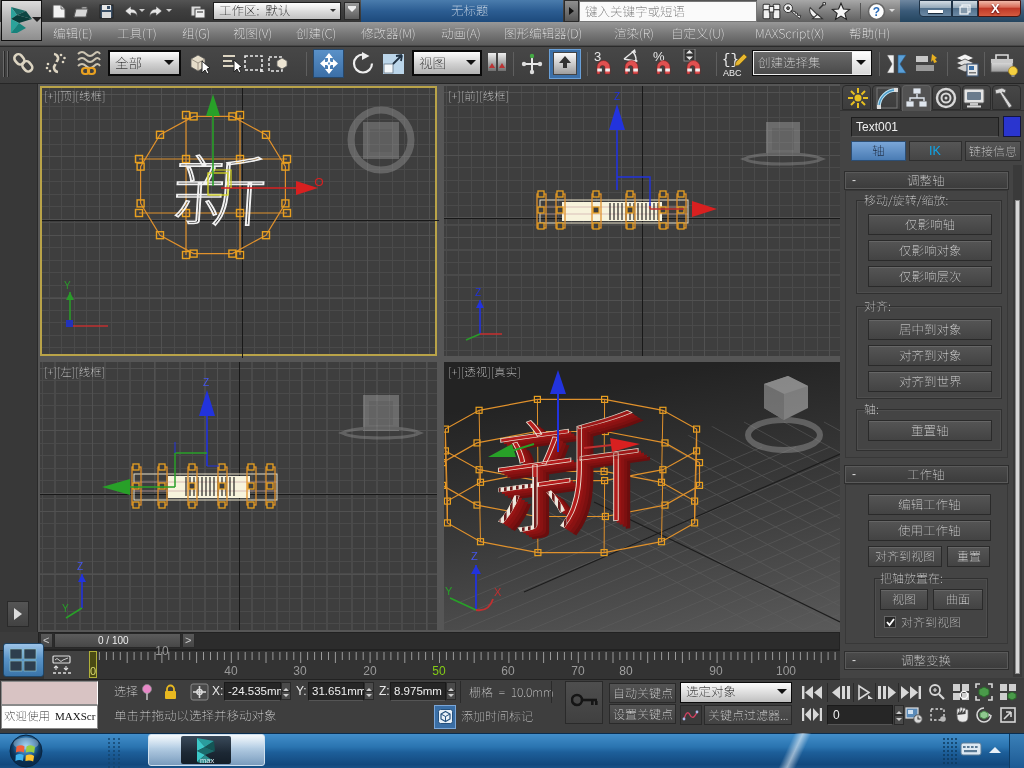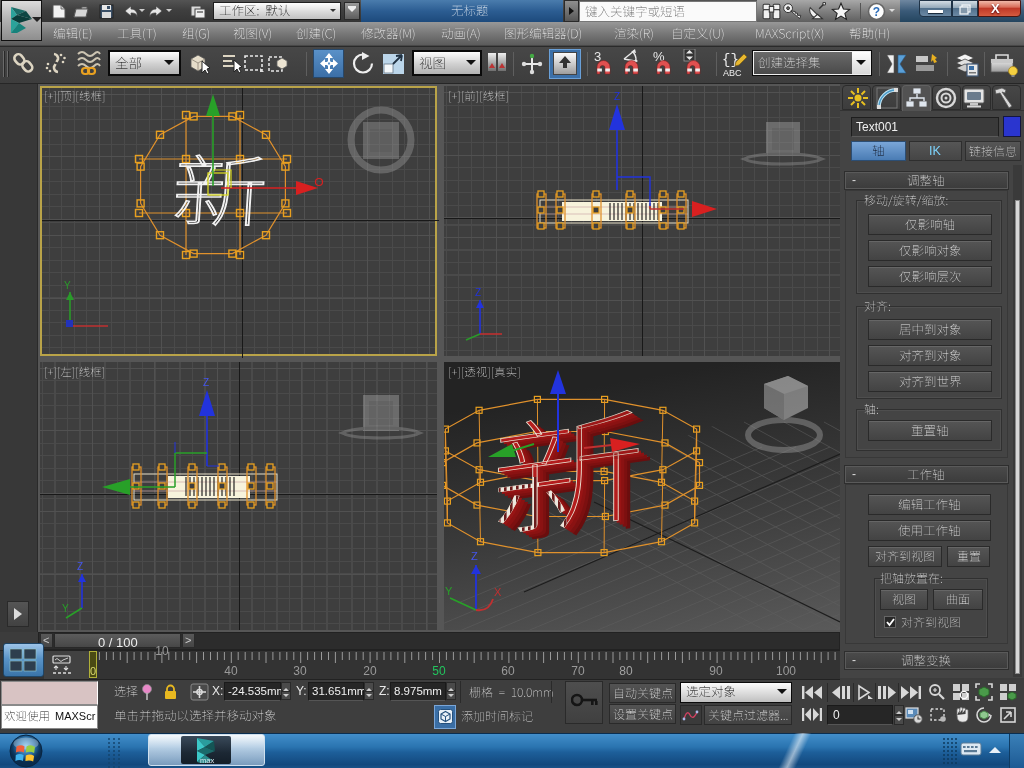--- a/index.html
+++ b/index.html
@@ -921,21 +921,21 @@
 <div class="ab" style="left:851px;top:117px;width:148px;height:20px;background:#3a3a3a;border:1px solid #1e1e1e;border-bottom-color:#5a5a5a"></div>
 <div class="lat" style="left:856px;top:120px;font-size:12px;color:#f0f0f0">Text001</div>
 <div class="ab" style="left:1003px;top:116px;width:18px;height:21px;background:#2a35cf;border:1px solid #14163f"></div>
 <div class="ab" style="left:851px;top:141px;width:55px;height:20px;background:linear-gradient(#7aa6d8,#4a7cb4);border:1px solid #2c4e74"></div>
 <svg style="position:absolute;left:871.8px;top:143.4px; overflow:visible" width="14" height="17">
       <g transform="translate(0,12.25) scale(0.01250,-0.01250)" fill="#0a0a14">
         <use href="#c8F74" x="0"></use>
       </g>
     </svg>
 <div class="ab" style="left:909px;top:141px;width:53px;height:20px;background:linear-gradient(#565656,#454545);border:1px solid #2e2e2e"></div>
-<div class="lat" style="left:929px;top:144px;font-size:12.5px;color:#7dd3fc">IK</div>
+<div class="lat" style="left:929px;top:144px;font-size:12.5px;color:#0ea5e9">IK</div>
 <div class="ab" style="left:965px;top:141px;width:56px;height:20px;background:linear-gradient(#565656,#454545);border:1px solid #2e2e2e"></div>
 <svg style="position:absolute;left:969.0px;top:143.7px; overflow:visible" width="50" height="17">
       <g transform="translate(0,11.76) scale(0.01200,-0.01200)" fill="#e8e8e8">
         <use href="#c94FE" x="0"></use>
         <use href="#c63A5" x="1000"></use>
         <use href="#c4FE1" x="2000"></use>
         <use href="#c606F" x="3000"></use>
       </g>
     </svg>
 <div class="ab" style="left:845px;top:172px;width:163px;height:17px;background:linear-gradient(#4a4a4a,#3c3c3c);border:1px solid #5a5a5a;outline:1px solid #2e2e2e"></div>
@@ -1143,21 +1143,21 @@
         <use href="#c6362" x="3000"></use>
       </g>
     </svg>
 <div class="ab" style="left:1013px;top:165px;width:9px;height:512px;background:#3a3a3a"></div>
 <div class="ab" style="left:1015px;top:200px;width:5px;height:474px;background:#d8d8d8;border:1px solid #8a8a8a"></div>
 <div class="ab" style="left:0;top:632px;width:840px;height:18px;background:#3c3c3c"></div>
 <div class="ab" style="left:38px;top:632px;width:802px;height:18px;background:#2c2c2c;border:1px solid #222"></div>
 <div class="ab" style="left:40px;top:633px;width:13px;height:15px;background:linear-gradient(#585858,#454545);border:1px solid #2a2a2a"></div>
 <div class="lat" style="left:43px;top:634px;font-size:11px;color:#ccc">&lt;</div>
 <div class="ab" style="left:54px;top:633px;width:127px;height:15px;background:linear-gradient(#5c5c5c,#474747);border:1px solid #282828"></div>
-<div class="lat" style="left:98px;top:635px;font-size:13px;color:#eee">0 / 100</div>
+<div class="lat" style="left:98px;top:635px;font-size:10px;color:#eee">0 / 100</div>
 <div class="ab" style="left:182px;top:633px;width:13px;height:15px;background:linear-gradient(#585858,#454545);border:1px solid #2a2a2a"></div>
 <div class="lat" style="left:185px;top:634px;font-size:11px;color:#ccc">&gt;</div>
 <div class="ab" style="left:0;top:650px;width:840px;height:30px;background:#333333;border-top:1px solid #222;border-bottom:1px solid #222"></div>
 <div class="ab" style="left:44px;top:651px;width:46px;height:28px;background:#414141;border-right:1px solid #2a2a2a"></div>
 <svg class="ab" style="left:52px;top:655px" width="20" height="20" viewBox="0 0 20 20">
 <rect x="1" y="1" width="17" height="7" rx="1" fill="none" stroke="#ddd" stroke-width="1.2"></rect>
 <path d="M3 5 q2 -3 4 0 t4 0 l5 -2" stroke="#ddd" stroke-width="0.9" fill="none"></path>
 <path d="M4 11 l0 4 m-2 -2 l2 -2 2 2 M14 15 l0 -4 m-2 2 l2 2 2 -2" stroke="#ddd" stroke-width="1.1" fill="none"></path>
 <path d="M1 18 h3 m2 0 h3 m2 0 h3 m2 0 h3" stroke="#ddd" stroke-width="1.6"></path>
     </svg>
@@ -1270,21 +1270,21 @@
         <path d="M722.3 1 V9"></path>
         <path d="M729.2 1 V12"></path>
         <path d="M736.1 1 V9"></path>
         <path d="M743.1 1 V9"></path>
       </g>
     </svg>
 <div class="lat" style="left:162px;top:644px;font-size:12px;color:#9a9a9a;transform:translateX(-50%)">10</div>
 <div class="lat" style="left:231px;top:664px;font-size:12px;color:#9a9a9a;transform:translateX(-50%)">40</div>
 <div class="lat" style="left:300px;top:664px;font-size:12px;color:#9a9a9a;transform:translateX(-50%)">30</div>
 <div class="lat" style="left:370px;top:664px;font-size:12px;color:#9a9a9a;transform:translateX(-50%)">20</div>
-<div class="lat" style="left:439px;top:664px;font-size:12px;color:#22c55e;transform:translateX(-50%)">50</div>
+<div class="lat" style="left:439px;top:664px;font-size:12px;color:#84cc16;transform:translateX(-50%)">50</div>
 <div class="lat" style="left:508px;top:664px;font-size:12px;color:#9a9a9a;transform:translateX(-50%)">60</div>
 <div class="lat" style="left:578px;top:664px;font-size:12px;color:#9a9a9a;transform:translateX(-50%)">70</div>
 <div class="lat" style="left:626px;top:664px;font-size:12px;color:#a3a3a3;transform:translateX(-50%)">80</div>
 <div class="lat" style="left:716px;top:664px;font-size:12px;color:#9a9a9a;transform:translateX(-50%)">90</div>
 <div class="lat" style="left:786px;top:664px;font-size:12px;color:#9a9a9a;transform:translateX(-50%)">100</div>
 <div class="ab" style="left:89px;top:651px;width:8px;height:27px;background:#4a4a14;border:1.5px solid #b0b038"></div>
 <div class="lat" style="left:90px;top:665px;font-size:11px;color:#d8d870">0</div>
 <div class="ab" style="left:3px;top:643px;width:41px;height:34px;border-radius:3px;border:1px solid #1e4668;background:linear-gradient(#9dc4e8,#5a94c8 45%,#3a74a8)"></div>
 <svg class="ab" style="left:9px;top:648px" width="29" height="25" viewBox="0 0 29 25">
       <g fill="#2e3e4e" stroke="#9cc" stroke-width="0.6">
@@ -1298,21 +1298,21 @@
 <div class="ab" style="left:1px;top:681px;width:97px;height:24px;background:#d8c3c3;border:1px solid #8a8a8a;border-right-color:#fff"></div>
 <div class="ab" style="left:1px;top:705px;width:97px;height:24px;background:#ffffff;border:1px solid #8a8a8a"></div>
 <svg style="position:absolute;left:4.0px;top:709.0px; overflow:visible" width="53" height="16">
       <g transform="translate(0,11.27) scale(0.01150,-0.01150)" fill="#111">
         <use href="#c6B22" x="0"></use>
         <use href="#c8FCE" x="1000"></use>
         <use href="#c4F7F" x="2000"></use>
         <use href="#c7528" x="3000"></use>
       </g>
     </svg>
-<div class="lat" style="left:55px;top:710px;font-size:11px;color:#111;font-family:Liberation Sans, sans-serif">MAXScr</div>
+<div class="lat" style="left:55px;top:710px;font-size:11px;color:#111;font-family:Liberation Serif, serif">MAXScr</div>
 <svg style="position:absolute;left:114.0px;top:683.7px; overflow:visible" width="26" height="17">
       <g transform="translate(0,11.76) scale(0.01200,-0.01200)" fill="#e8e8e8">
         <use href="#c9009" x="0"></use>
         <use href="#c62E9" x="1000"></use>
       </g>
     </svg>
 <svg class="ab" style="left:139px;top:683px" width="16" height="18" viewBox="0 0 16 18">
 <circle cx="8" cy="6" r="4.5" fill="#e888c8" stroke="#888" stroke-width="0.8"></circle>
 <path d="M8 10 V17" stroke="#bbb" stroke-width="1.6"></path>
     </svg>

